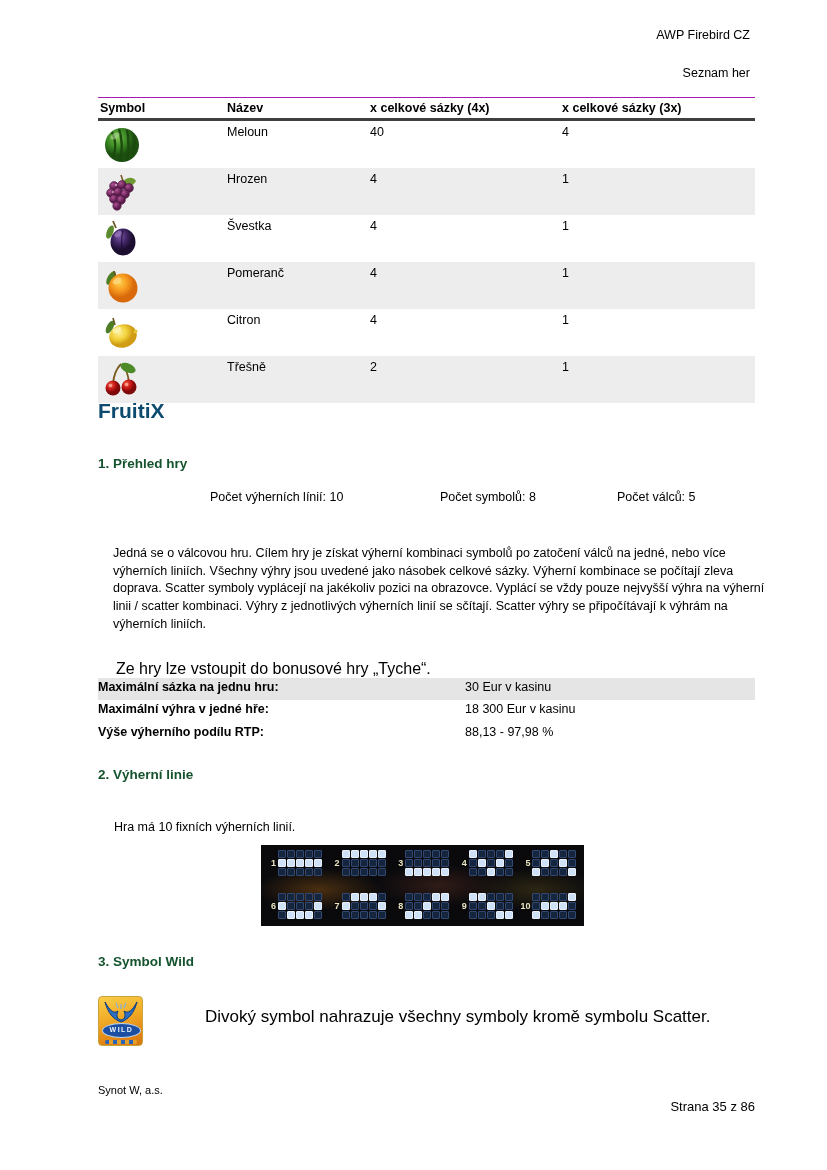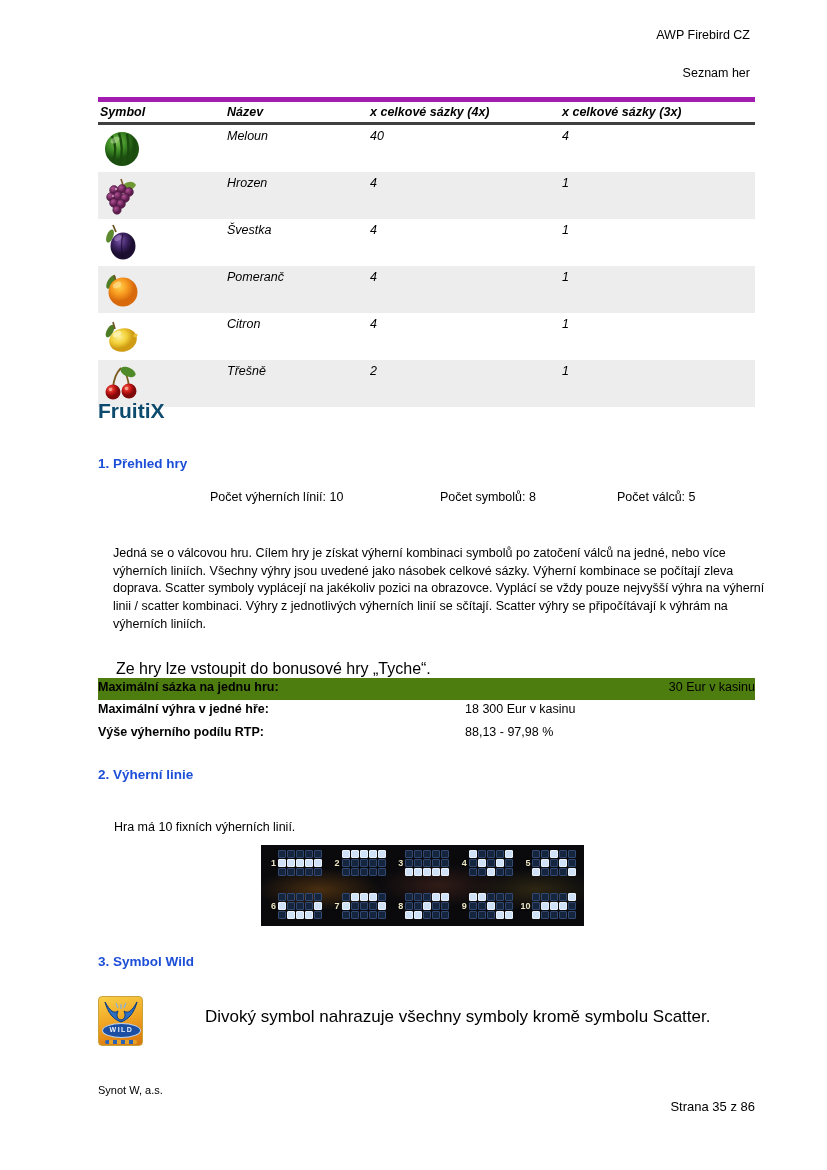--- a/index.html
+++ b/index.html
@@ -5,47 +5,47 @@
   html,body{margin:0;padding:0;background:#e8e8e8;}
   .page{position:relative;width:827px;height:1170px;background:#ffffff;margin:0 auto;
         font-family:"Liberation Sans",sans-serif;color:#000;overflow:hidden;}
 
   
   .doc-header{position:absolute;top:27px;right:77px;text-align:right;font-size:12.5px;line-height:17px;}
   .doc-header .l2{margin-top:21px;}
 
   
   table.paytable{position:absolute;left:98px;top:97px;width:657px;border-collapse:collapse;
-                 border-top:5px solid #a21caf;font-style:italic;}
+                 border-top:1px solid #a21caf;}
   table.paytable th{ text-align:left;font-size:12.5px;font-weight:bold;padding:3px 0 3px 2px;
                  border-bottom:3px solid #404040;}
   table.paytable td{font-size:12.5px;vertical-align:top;padding:4px 0 4px 2px;height:37px;}
   table.paytable tbody tr:nth-child(even){background:#ededed;}
   .fruit{display:block;width:40px;height:40px;margin:-1px 0 0 2px;}
   .fruit svg{width:40px;height:40px;display:block;}
 
   
   .game-title{position:absolute;left:98px;top:399px;margin:0;font-size:21px;font-weight:bold;color:#0c4a6e;}
-  .sec-head{position:absolute;left:98px;margin:0;font-size:13.5px;font-weight:bold;color:#1d4ed8;}
+  .sec-head{position:absolute;left:98px;margin:0;font-size:13.5px;font-weight:bold;color:#14532d;}
   #h-s1{top:456px;} #h-s2{top:767px;} #h-s3{top:954px;}
 
   
   .stats{position:absolute;left:98px;top:490px;width:660px;height:18px;font-size:12.5px;}
   .stats span{position:absolute;top:0;white-space:nowrap;}
   .stats .st0{left:112px;} .stats .st1{left:342px;} .stats .st2{left:519px;}
 
   
   .desc{position:absolute;left:113px;top:545px;width:664px;margin:0;font-size:12.5px;line-height:17.7px;}
   .bonus{position:absolute;left:116px;top:660px;margin:0;font-size:16px;}
 
   
   .info-table{position:absolute;left:98px;top:678px;width:657px;font-size:12.5px;}
   .info-row{display:flex;height:22.4px;box-sizing:border-box;padding-top:2px;}
   .info-row .lbl{font-weight:bold;width:367px;flex:0 0 367px;}
-  .info-row.hl{background:#4d7c0f;justify-content:space-between;}
+  .info-row.hl{background:#e5e5e5;}
 
   .line-note{position:absolute;left:98px;top:804px;margin:16px;font-size:12.5px;}
 
   
   .paylines{position:absolute;left:261px;top:845px;width:323px;height:81px;box-sizing:border-box;
             background:
               radial-gradient(ellipse 90px 30px at 18% 55%, rgba(150,90,20,.45), transparent 70%),
               radial-gradient(ellipse 90px 30px at 55% 50%, rgba(120,60,40,.35), transparent 70%),
               radial-gradient(ellipse 90px 30px at 85% 55%, rgba(110,90,30,.35), transparent 70%),
               #0a0a0d;

